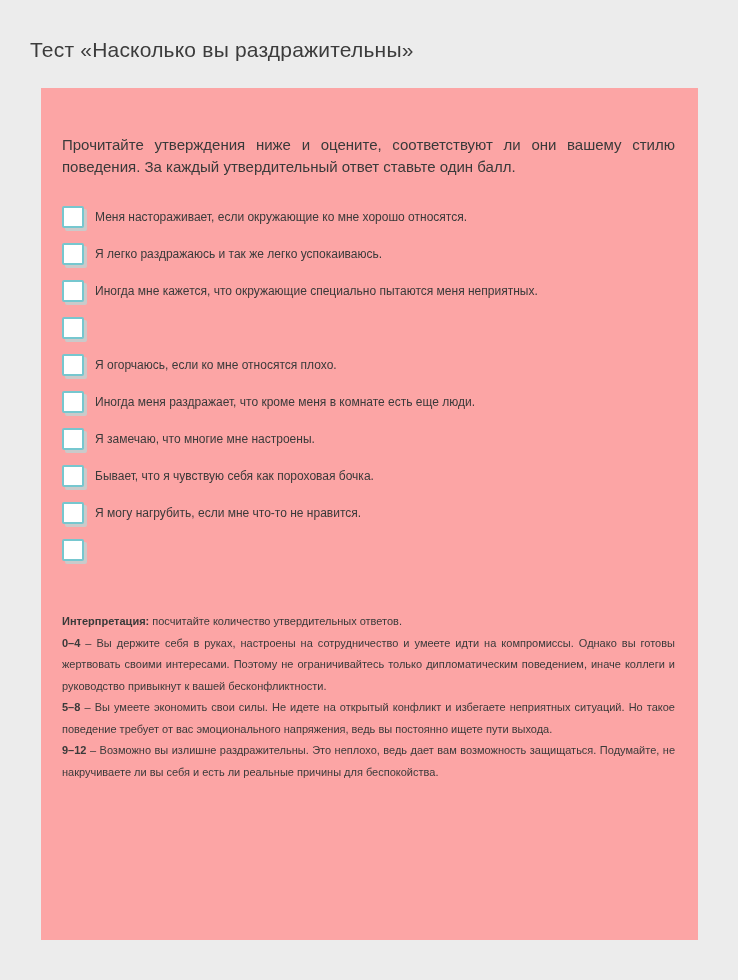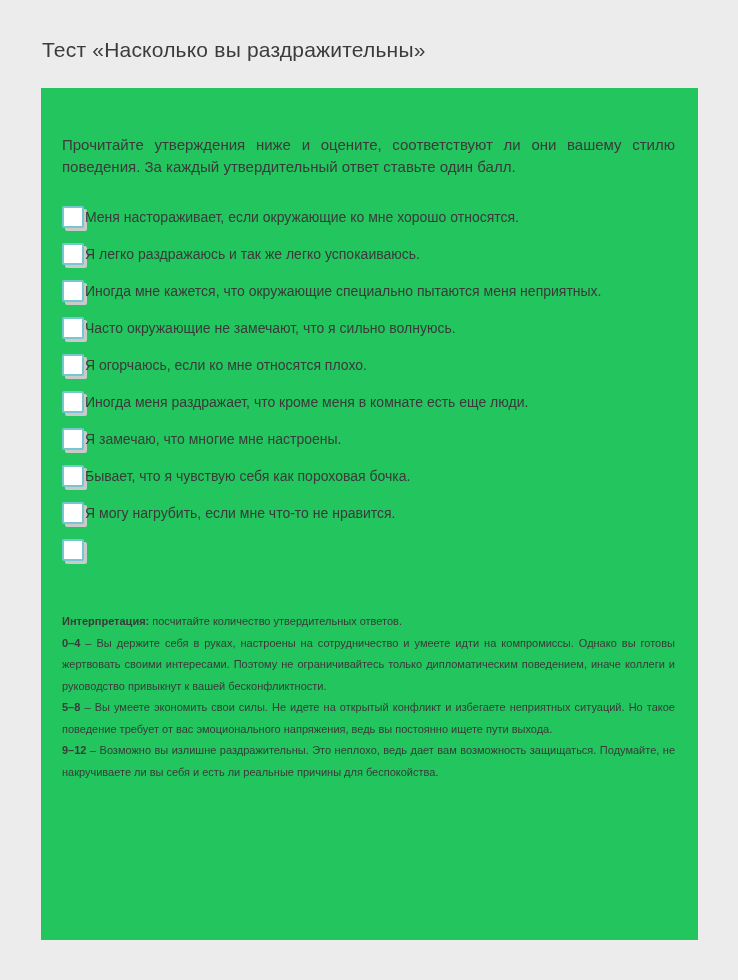--- a/index.html
+++ b/index.html
@@ -7,31 +7,31 @@
   body {
     width: 738px;
     height: 980px;
     background: #ececec;
     font-family: "Liberation Sans", sans-serif;
     color: #3a3a3a;
     -webkit-font-smoothing: antialiased;
   }
   .page-title {
     margin: 0;
-    padding: 38px 40px 26px 42px;
+    padding: 38px 40px 26px 30px;
     font-size: 21px;
     font-weight: 400;
     color: #3c3c3c;
     letter-spacing: 0.2px;
   }
   .card {
     margin-left: 41px;
     width: 657px;
     min-height: 852px;
-    background: #22c55e;
+    background: #fca5a5;
     padding: 46px 23px 36px 21px;
   }
   .intro {
     margin: 0 0 28px 0;
     font-size: 15px;
     line-height: 22px;
     text-align: justify;
   }
   .statements {
     list-style: none;
@@ -49,22 +49,22 @@
     flex: 0 0 auto;
     width: 22px;
     height: 22px;
     border: 2px solid #76c7cf;
     border-radius: 2px;
     background: #ffffff;
     box-shadow: 3px 3px 0 #cacaca;
     cursor: pointer;
   }
   .statement-label {
-    margin-left: 1px;
-    font-size: 14px;
+    margin-left: 11px;
+    font-size: 12px;
     line-height: 22px;
     white-space: nowrap;
   }
   .interpretation {
     margin-top: 50px;
     font-size: 11px;
     line-height: 21.5px;
   }
   .interpretation-heading { margin: 0; }
   .interpretation p {
@@ -90,21 +90,20 @@
     <li class="statement-row">
       <span class="checkbox"></span>
       <span class="statement-label">Я легко раздражаюсь и так же легко успокаиваюсь.</span>
     </li>
     <li class="statement-row">
       <span class="checkbox"></span>
       <span class="statement-label">Иногда мне кажется, что окружающие специально пытаются меня неприятных.</span>
     </li>
     <li class="statement-row">
       <span class="checkbox"></span>
-      <span class="statement-label">Часто окружающие не замечают, что я сильно волнуюсь.</span>
     </li>
     <li class="statement-row">
       <span class="checkbox"></span>
       <span class="statement-label">Я огорчаюсь, если ко мне относятся плохо.</span>
     </li>
     <li class="statement-row">
       <span class="checkbox"></span>
       <span class="statement-label">Иногда меня раздражает, что кроме меня в комнате есть еще люди.</span>
     </li>
     <li class="statement-row">

